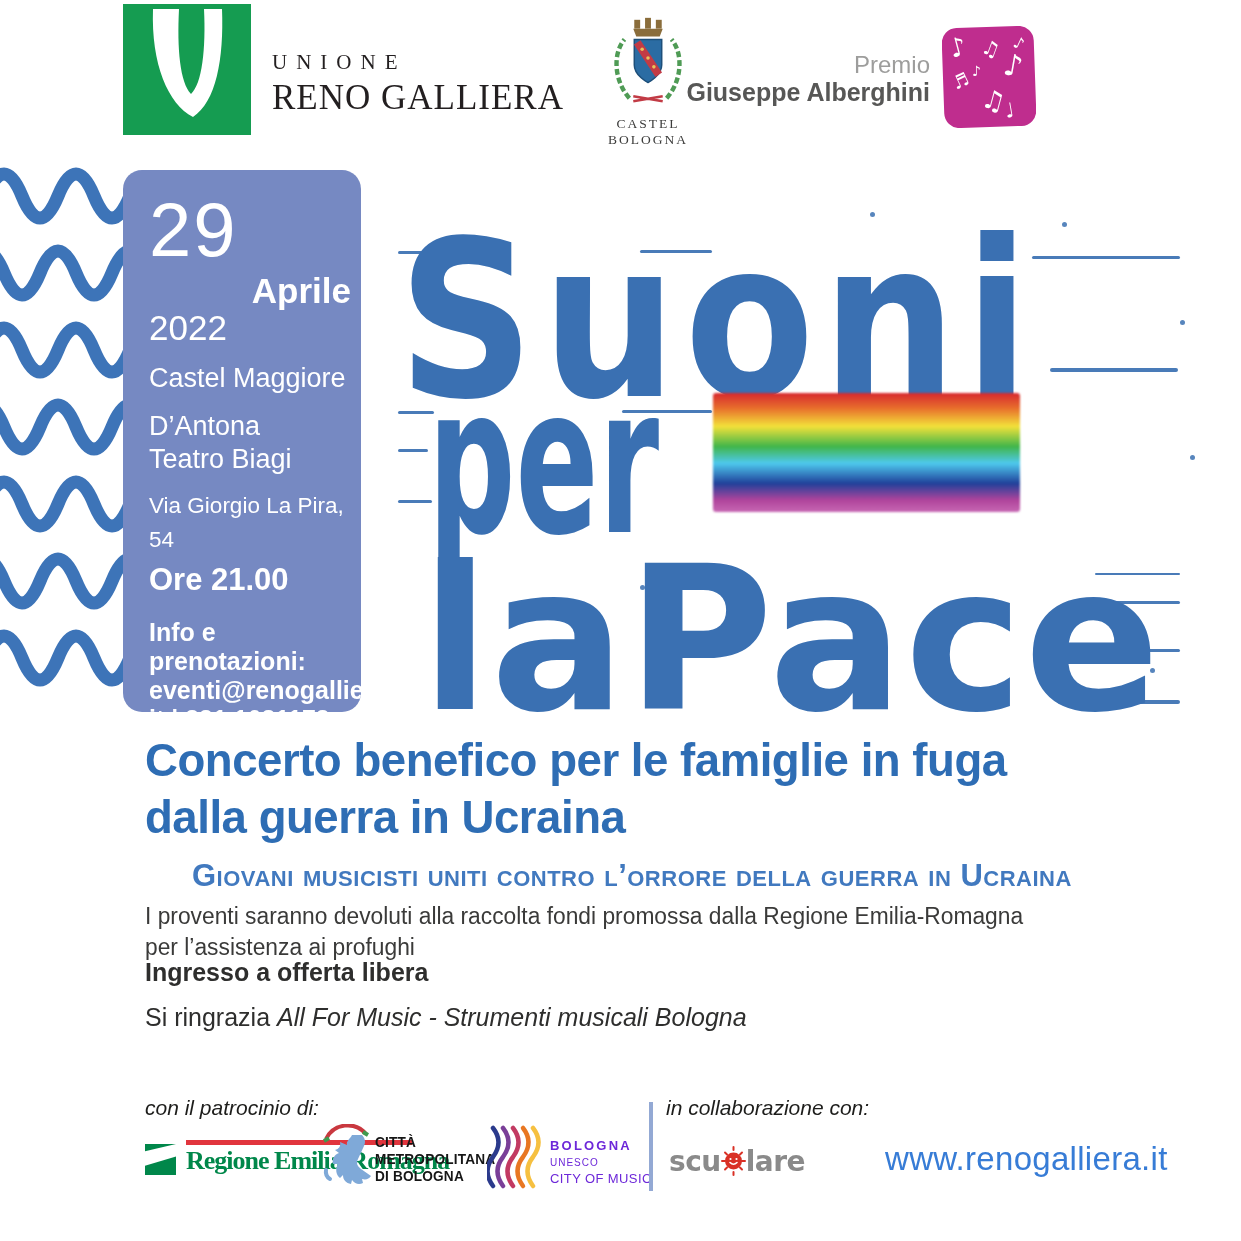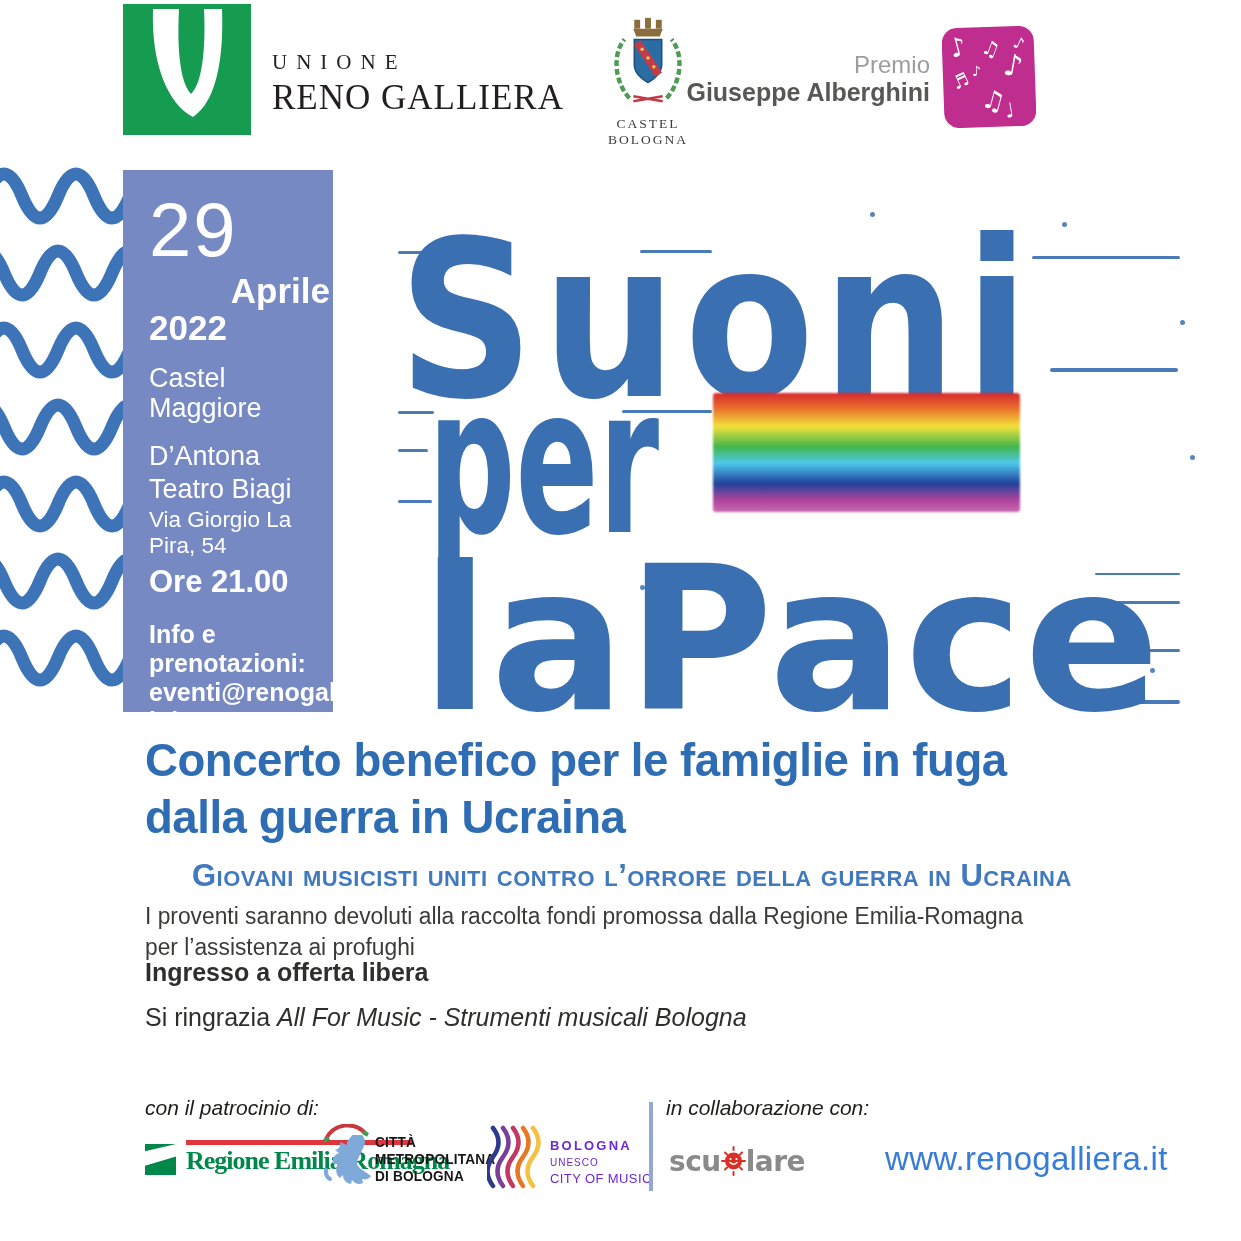--- a/index.html
+++ b/index.html
@@ -19,29 +19,29 @@
   .premio-text{left:630px;top:52px;width:300px;text-align:right;}
   .premio-line1{font-size:24px;color:#9d9d9c;line-height:26px;}
   .premio-line2{font-size:25px;color:#575756;font-weight:700;line-height:28px;}
   .premio-square{left:942px;top:26px;}
 
   
   .waves{left:0;top:166px;width:126px;height:546px;overflow:hidden;}
 
   
   .event-panel{
-    left:123px;top:170px;width:210px;height:542px;background:#7689C2;color:#ffffff;
-    padding:20px 3px 0 26px;box-sizing:border-box;overflow:hidden;
+    left:123px;top:170px;width:238px;height:542px;background:#7689C2;color:#ffffff;
+    padding:20px 10px 0 26px;box-sizing:border-box;overflow:hidden;border-radius:19px;
   }
   .ep-day{font-size:76px;font-weight:300;line-height:80px;letter-spacing:2px;}
   .ep-month{font-size:35px;font-weight:700;line-height:37px;margin-top:2px;text-align:right;}
-  .ep-year{font-size:35px;font-weight:700;line-height:37px;}
+  .ep-year{font-size:35px;font-weight:400;line-height:37px;}
   .ep-city{font-size:27px;line-height:30px;margin-top:17px;}
   .ep-venue{font-size:27px;line-height:33px;margin-top:17px;}
-  .ep-address{font-size:22.5px;line-height:26px;margin-top:1px;}
+  .ep-address{font-size:22.5px;line-height:34px;margin-top:13px;}
   .ep-time{font-size:31px;font-weight:700;line-height:34px;margin-top:6px;}
   .ep-info{font-size:25px;font-weight:700;line-height:29px;margin-top:21px;}
 
   
   .lockup-word{color:#3A70B2;font-family:"DejaVu Sans",sans-serif;font-weight:700;line-height:1;white-space:nowrap;transform-origin:top left;}
   .w1{left:398px;top:211px;font-size:195px;letter-spacing:8px;transform:scale(0.97,1.12);}
   .w2{left:428px;top:359px;font-size:170px;transform:scale(0.72,1.2);}
   .w3{left:421px;top:540px;font-size:200px;letter-spacing:1px;}
   .staff-line{height:3px;background:#3A70B2;opacity:.92;border-radius:2px;}
   .speck{width:5px;height:5px;background:#3A70B2;border-radius:50%;opacity:.85;}

